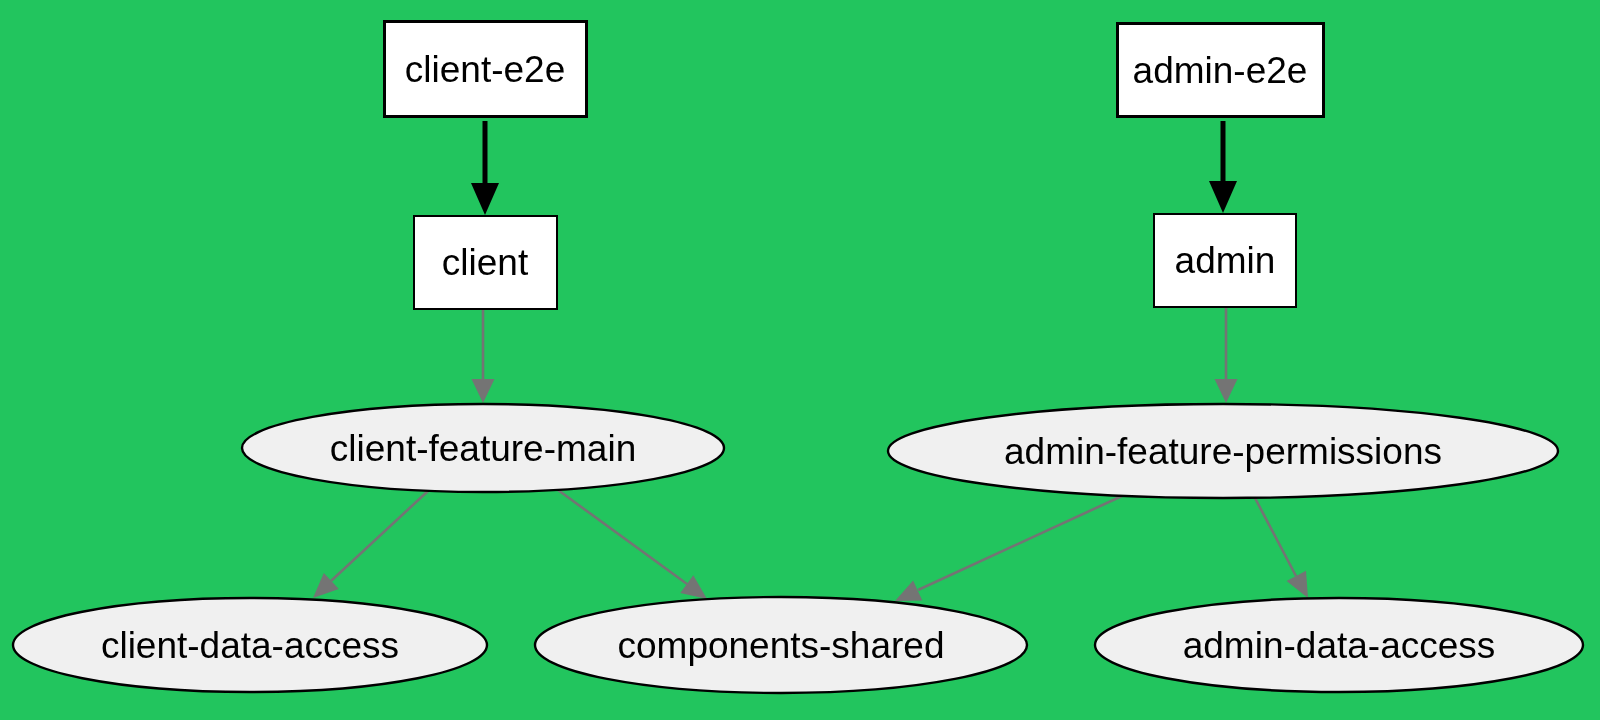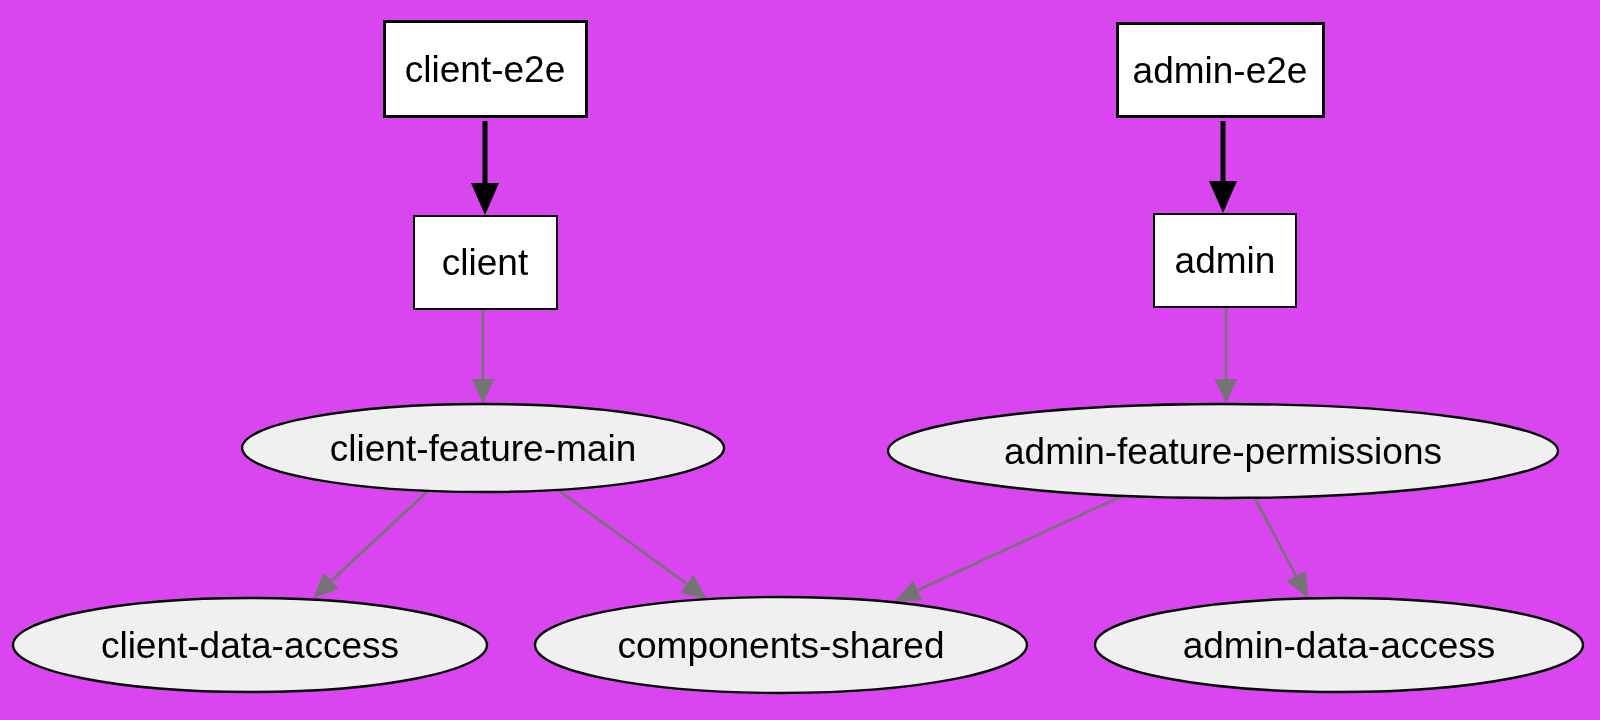--- a/index.html
+++ b/index.html
@@ -4,21 +4,21 @@
 <style>
   html, body {
     margin: 0;
     padding: 0;
     background: #ffffff;
   }
   .canvas {
     position: relative;
     width: 1600px;
     height: 720px;
-    background: #d946ef;
+    background: #22c55e;
     overflow: hidden;
   }
   svg { display: block; }
   .edge {
     stroke: #747474;
     stroke-width: 2.6;
     fill: none;
   }
   .edge-strong {
     stroke: #000000;

